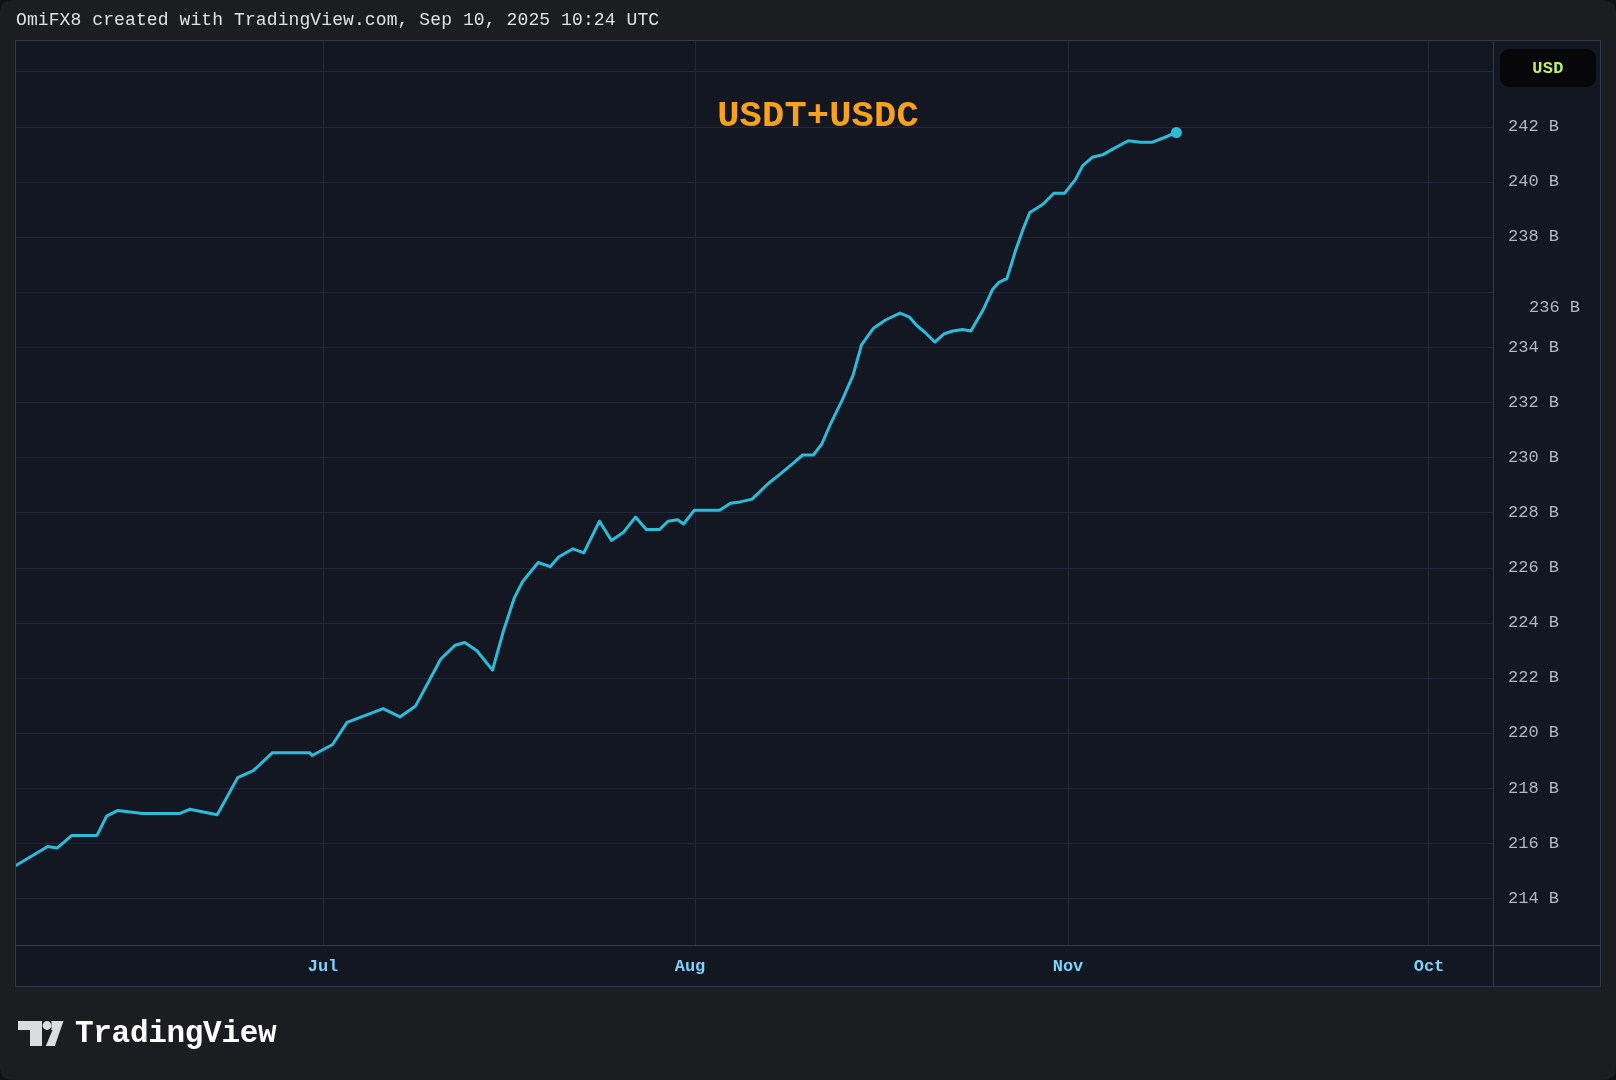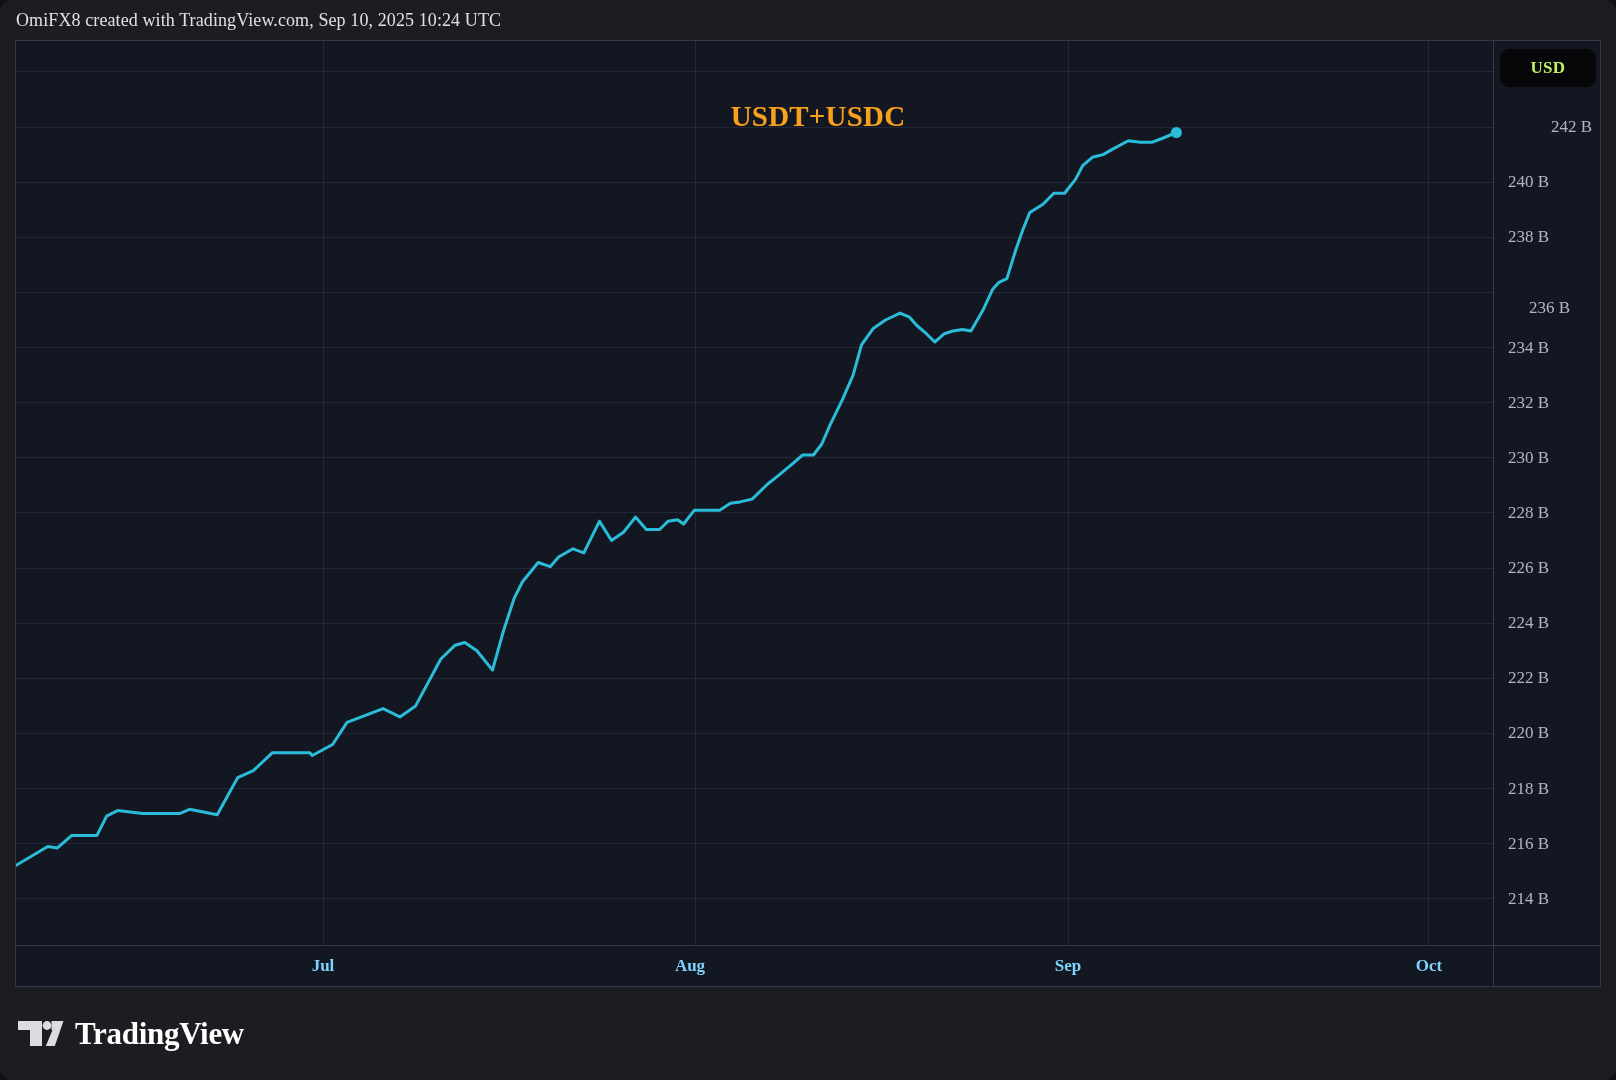--- a/index.html
+++ b/index.html
@@ -1,19 +1,19 @@
 <!DOCTYPE html>
 <html><head>
 <meta charset="utf-8">
 <style>
   html,body { margin:0; padding:0; background:#101114; }
   .stage {
     position:relative; width:1616px; height:1080px; overflow:hidden;
     background:#1c1d21;
-    font-family:Liberation Serif, serif;
+    font-family:Liberation Mono, monospace;
     border-radius:12px;
     -webkit-font-smoothing:antialiased;
   }
   * { box-sizing:border-box; }
 
   .header {
     position:absolute; left:16px; top:0; height:40px; right:16px;
     display:flex; align-items:center;
     color:#e0e1e5; font-size:18px; letter-spacing:0.1px;
   }
@@ -24,21 +24,21 @@
   }
   .plot {
     position:absolute; left:0; top:0; width:1477px; height:904px;
     background:#131722; overflow:hidden;
   }
   .plot svg { display:block; width:100%; height:100%; }
   .grid { stroke:#222837; stroke-width:1; shape-rendering:crispEdges; }
 
   .series-label {
     position:absolute; left:802px; top:75px; transform:translate(-50%,-50%);
-    font-size:29px; font-weight:bold; letter-spacing:0.2px; white-space:nowrap;
+    font-size:37px; font-weight:bold; letter-spacing:0.2px; white-space:nowrap;
   }
 
   .yaxis {
     position:absolute; left:1477px; top:0; width:107px; height:904px;
     border-left:1px solid #343847; background:#131722;
   }
   .ytick {
     position:absolute; left:14px; height:20px; line-height:20px;
     color:#b3b6c0; font-size:17px; white-space:nowrap;
   }
@@ -106,42 +106,42 @@
           <line x1="1052.2" x2="1052.2" y1="0" y2="904" class="grid"></line>
           <line x1="1412.8" x2="1412.8" y1="0" y2="904" class="grid"></line>
           <polyline points="-0.7,824.8 31.7,805.5 41.4,806.9 55.8,794.4 81.0,794.4 90.6,775.1 101.5,769.6 126.7,772.4 164.0,772.4 173.6,768.3 201.2,773.8 221.7,736.6 237.3,729.7 256.5,711.7 293.8,711.7 296.2,714.5 316.6,703.5 331.0,681.4 367.1,667.6 383.9,675.9 399.6,664.9 424.8,618.0 439.2,604.2 448.8,601.5 460.9,609.8 476.5,629.1 487.3,590.5 498.1,557.4 506.5,540.8 522.2,521.5 534.2,525.7 542.6,516.0 557.0,507.8 567.8,511.9 583.5,480.2 595.5,499.5 607.5,491.2 619.5,476.1 630.3,488.5 643.6,488.5 652.0,480.2 661.6,478.8 667.6,483.0 678.4,469.2 703.7,469.2 714.5,462.3 724.1,460.9 736.1,458.1 751.7,443.0 763.8,433.3 777.0,422.3 786.6,414.0 797.4,414.0 805.8,403.0 814.2,383.7 826.3,358.9 837.1,334.1 845.5,303.8 857.5,287.2 869.5,279.0 884.0,272.1 893.6,276.2 900.8,284.5 910.4,292.7 918.8,301.0 928.4,292.7 936.8,290.0 946.5,288.6 954.9,290.0 966.9,269.3 976.5,248.6 982.5,241.7 990.9,237.6 999.4,210.0 1006.6,189.4 1013.8,171.5 1027.0,163.2 1037.8,152.2 1048.6,152.2 1059.5,138.4 1066.7,124.6 1076.3,116.3 1087.1,113.6 1096.7,108.1 1112.3,99.8 1124.4,101.2 1136.4,101.2 1147.2,97.0 1160.4,91.5" fill="none" stroke="#2bbcd9" stroke-width="3" stroke-linejoin="round" stroke-linecap="round"></polyline>
           <circle cx="1160.4" cy="91.5" r="5.5" fill="#2bbcd9"></circle>
         </svg>
       <div class="series-label" style="color: rgb(249, 160, 28);">USDT+USDC</div>
     </div>
 
     <div class="yaxis">
       <div class="usd-button">USD</div>
-    <div class="ytick" style="top: 76px; margin-left: 43px;">242 B</div>
+    <div class="ytick" style="top: 76px;">242 B</div>
         <div class="ytick" style="top: 131px;">240 B</div>
         <div class="ytick" style="top: 186px;">238 B</div>
         <div class="ytick" style="top: 257px; margin-left: 21px;">236 B</div>
         <div class="ytick" style="top: 297px;">234 B</div>
         <div class="ytick" style="top: 352px;">232 B</div>
         <div class="ytick" style="top: 407px;">230 B</div>
         <div class="ytick" style="top: 462px;">228 B</div>
         <div class="ytick" style="top: 517px;">226 B</div>
         <div class="ytick" style="top: 572px;">224 B</div>
         <div class="ytick" style="top: 627px;">222 B</div>
         <div class="ytick" style="top: 682px;">220 B</div>
         <div class="ytick" style="top: 738px;">218 B</div>
         <div class="ytick" style="top: 793px;">216 B</div>
         <div class="ytick" style="top: 848px;">214 B</div>
       </div>
 
     <div class="xaxis">
       <div class="xaxis-sep"></div>
     <div class="xtick" style="left: 267px;">Jul</div>
         <div class="xtick" style="left: 634px;">Aug</div>
-        <div class="xtick" style="left: 1012px;">Sep</div>
+        <div class="xtick" style="left: 1012px;">Nov</div>
         <div class="xtick" style="left: 1373px;">Oct</div>
       </div>
 
   </div>
 
   <div class="footer">
     <svg width="46" height="25" viewBox="0 0 46 25">
       <g fill="#dbdcdf">
         <path d="M0,0 H24 V25 H12 V9 H0 Z"></path>
         <circle cx="29" cy="4.5" r="4.4"></circle>

